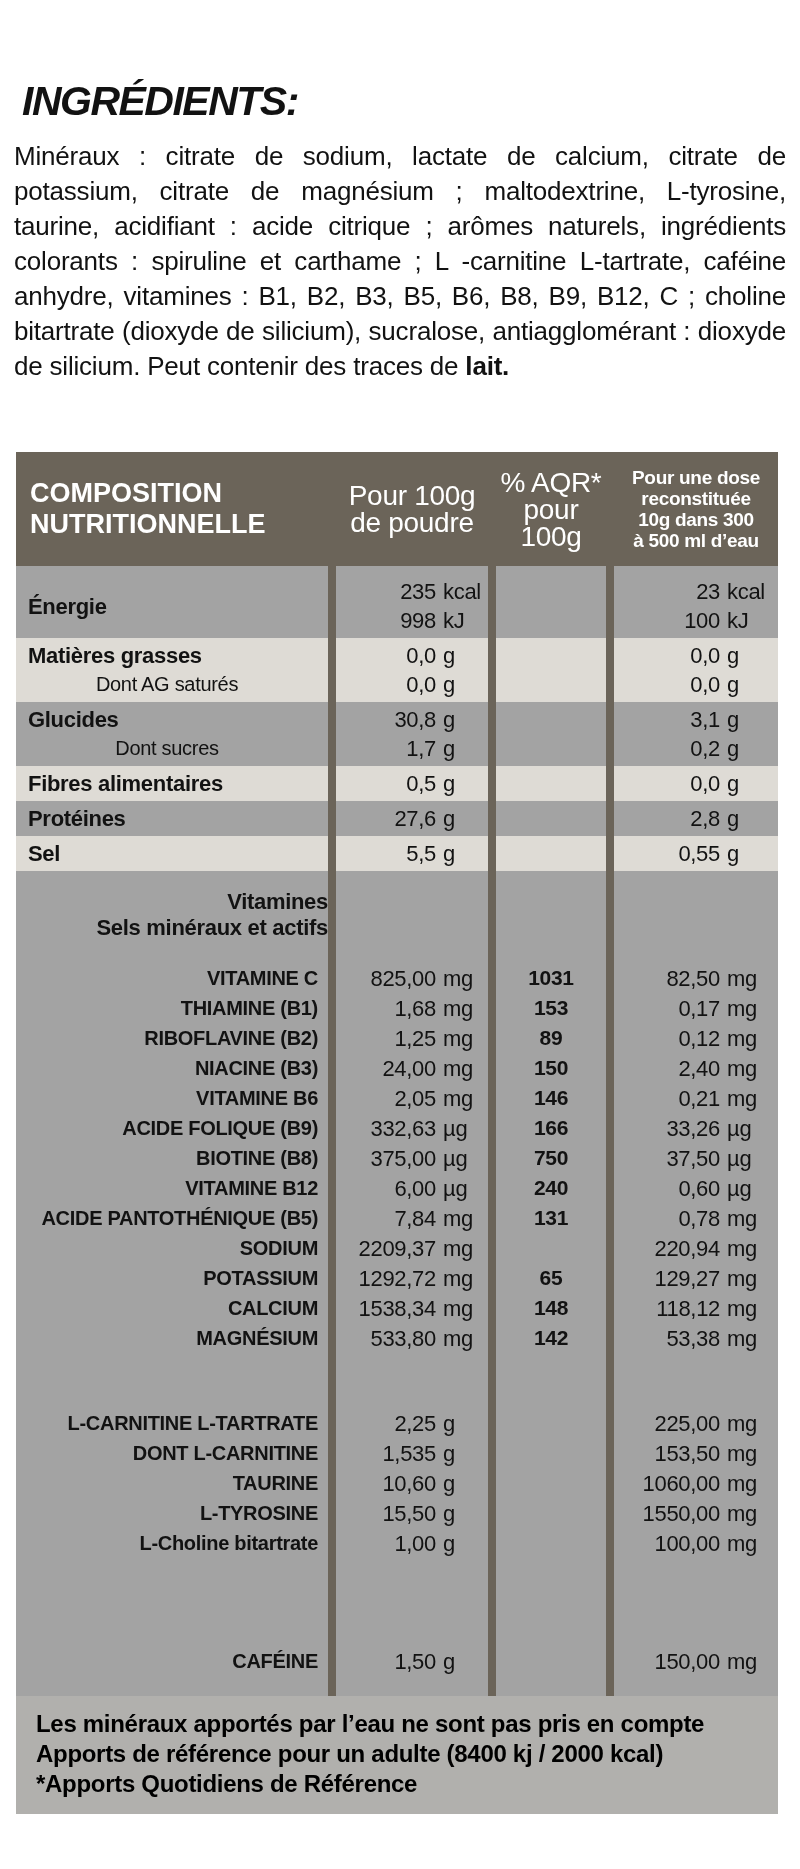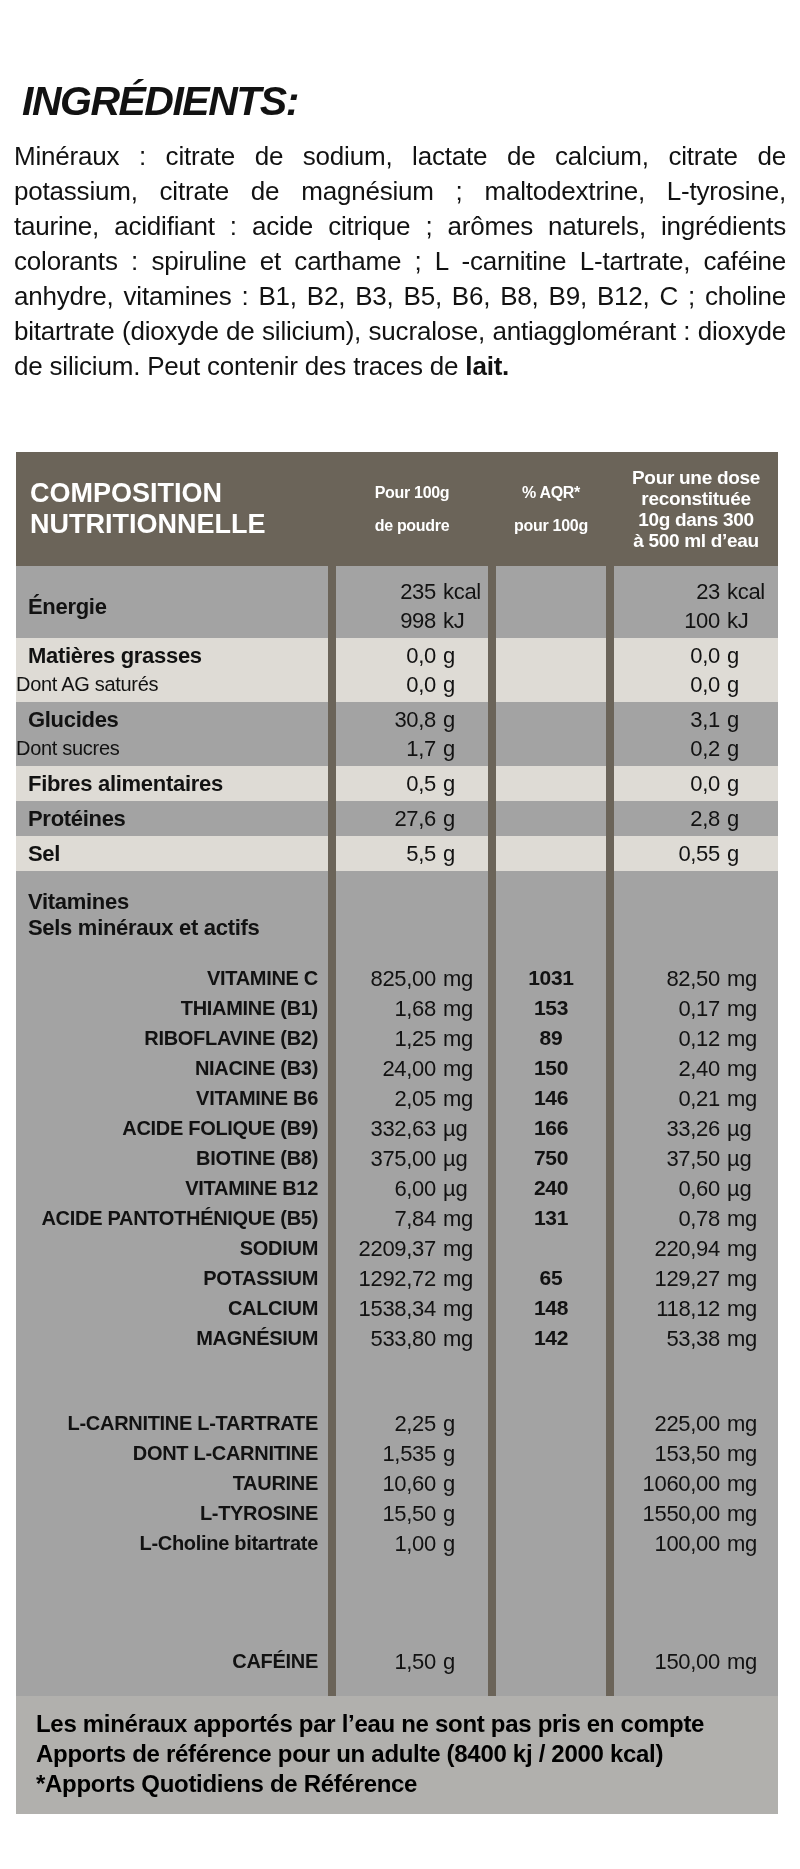--- a/index.html
+++ b/index.html
@@ -35,44 +35,44 @@
   .thead .vb{background:transparent;}
   .cell{box-sizing:border-box;}
   .c-lab{width:312px;}
   .c-v1{width:152px;}
   .c-aqr{width:110px;}
   .c-v2{width:164px;}
   .vb{width:8px;background:var(--border,#6b6459);flex:none;}
 
   .th{display:flex;flex-direction:column;justify-content:center;white-space:pre-line;}
   .th-title{font-size:27px;font-weight:bold;line-height:31px;padding-left:14px;letter-spacing:0;}
-  .th-c1,.th-c2{font-size:16px;font-weight:bold;line-height:33px;text-align:center;}
+  .th-c1,.th-c2{font-size:28px;font-weight:normal;line-height:27px;text-align:center;}
   .th-c3{font-size:19px;font-weight:bold;line-height:21px;text-align:center;}
 
   .tbody{background:#a3a3a3;}
   .band,.mrow,.srow,.grow{display:flex;align-items:stretch;}
   .band.shaded{background:var(--shade,#dedbd5);}
 
   .band .c-lab{display:flex;flex-direction:column;justify-content:center;padding:3px 0;}
   .main-label{font-size:22px;font-weight:bold;line-height:29px;padding-left:12px;}
-  .sub-label{font-size:20px;line-height:29px;text-align:left;padding-right:10px;}
+  .sub-label{font-size:20px;line-height:29px;text-align:center;padding-right:10px;}
   .band .c-v1,.band .c-v2{display:flex;flex-direction:column;justify-content:center;padding:3px 0;}
   .vline{display:flex;font-size:22px;line-height:29px;}
   .num{flex:1;text-align:right;}
   .unit{width:46px;text-align:left;padding-left:7px;box-sizing:border-box;}
   .c-v1 .vline{padding-right:6px;}
   .c-v2 .vline{padding-right:12px;}
   .aqr-val{display:flex;flex-direction:column;justify-content:center;text-align:center;
            font-size:21px;font-weight:bold;}
 
   .mrow .c-lab{font-size:20px;font-weight:bold;line-height:30px;text-align:right;padding-right:10px;
                display:flex;flex-direction:column;justify-content:center;}
   .mrow .c-v1,.mrow .c-v2{display:flex;flex-direction:column;justify-content:center;}
 
-  .srow .c-lab{font-size:22px;font-weight:bold;line-height:26px;padding:4px 0 0 12px;white-space:pre-line;}
+  .srow .c-lab{font-size:22px;font-weight:bold;line-height:26px;padding:4px 0 0 12px;white-space:pre-line;text-align:right;}
 
   .tfoot{
     background:var(--footer-bg,#b1b0ad);color:#000000;
     font-size:24px;font-weight:bold;line-height:30px;
     padding:13px 14px 15px 20px;white-space:pre-line;letter-spacing:-0.3px;
   }
 </style>
 </head>
 <body>
 

